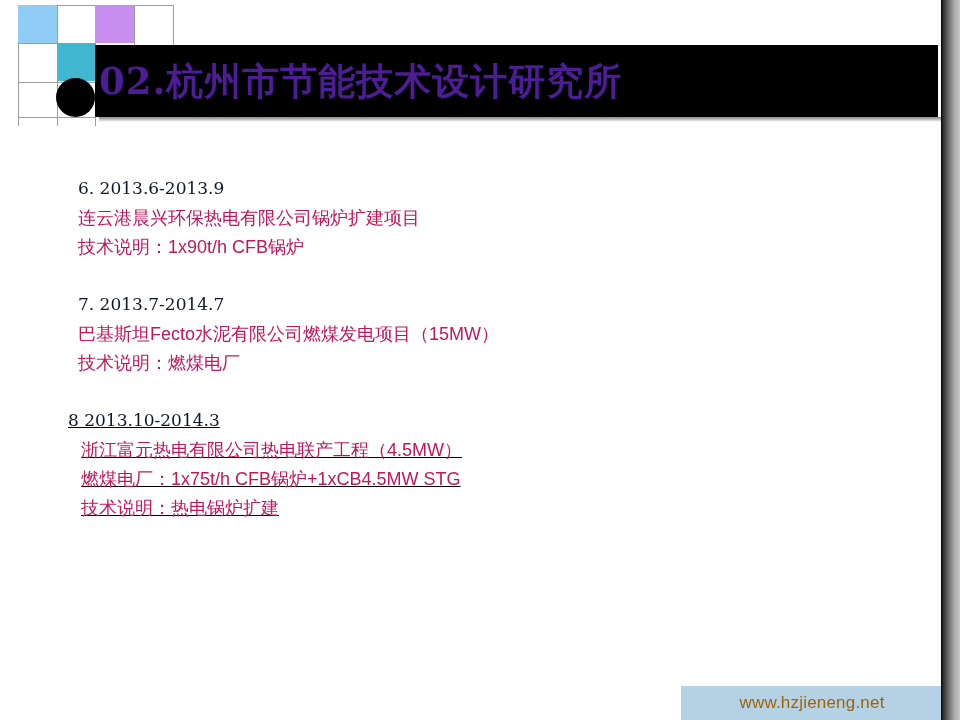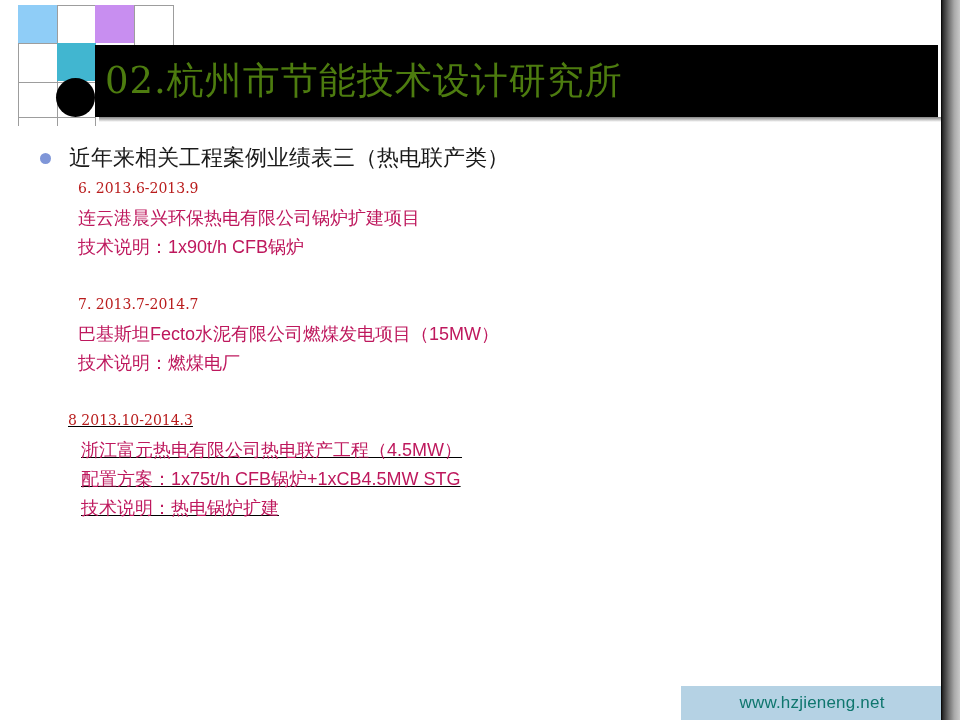--- a/index.html
+++ b/index.html
@@ -73,26 +73,26 @@
   .title-bar-shadow {
     position: absolute;
     left: 99px;
     top: 117px;
     width: 843px;
     height: 5px;
     background: linear-gradient(to bottom, rgba(90,90,90,0.75), rgba(255,255,255,0));
   }
   .title-text {
     position: absolute;
-    left: 105px;
+    left: 99px;
     top: 52px;
     font-family: "DejaVu Serif", "Liberation Serif", serif;
     font-size: 37px;
-    font-weight: normal;
-    color: #4d7c0f;
+    font-weight: bold;
+    color: #4c1d95;
     letter-spacing: 1px;
     white-space: nowrap;
     line-height: 58px;
   }
 
   
   .bullet-row {
     position: absolute;
     left: 40px;
     top: 143px;
@@ -118,22 +118,22 @@
     position: absolute;
     left: 78px;
     top: 176px;
     width: 830px;
   }
   .entry { margin-bottom: 30px; }
   .entry:last-child { margin-bottom: 0; text-decoration: underline; }
 
   .entry-head {
     font-family: "DejaVu Serif", "Liberation Serif", serif;
-    font-size: 14px;
-    color: #b91c1c;
+    font-size: 17px;
+    color: #0f172a;
     white-space: nowrap;
     margin-bottom: 4px;
     line-height: 24px;
   }
   .entry-line {
     font-family: "Liberation Sans", sans-serif;
     font-size: 18px;
     color: #be185d;
     white-space: nowrap;
     line-height: 29px;
@@ -156,21 +156,21 @@
     position: absolute;
     left: 681px;
     top: 686px;
     width: 262px;
     height: 34px;
     display: flex;
     align-items: center;
     justify-content: center;
     font-family: "Liberation Sans", sans-serif;
     font-size: 17px;
-    color: #0f766e;
+    color: #a16207;
     letter-spacing: 0.2px;
   }
 </style>
 </head>
 <body>
 
 <div id="slide">
 
   <div class="grid-line gl-h" style="left:18px;  top:5px;   width:155px;"></div>
   <div class="grid-line gl-h" style="left:18px;  top:43px;  width:77px;"></div>
@@ -184,43 +184,39 @@
 
   <div class="block block-lightblue"></div>
   <div class="block block-purple"></div>
   <div class="block block-teal"></div>
 
   <div class="title-bar"></div>
   <div class="title-bar-shadow"></div>
   <div class="block-circle"></div>
   <div class="title-text">02.杭州市节能技术设计研究所</div>
 
-  <div class="bullet-row">
-    <span class="bullet-dot"></span>
-    <span class="bullet-text">近年来相关工程案例业绩表三（热电联产类）</span>
-  </div>
 
   <div class="entries">
 
     <div class="entry entry-6">
       <div class="entry-head">6.  2013.6-2013.9</div>
       <div class="entry-line">连云港晨兴环保热电有限公司锅炉扩建项目</div>
       <div class="entry-line">技术说明：1x90t/h CFB锅炉</div>
     </div>
 
     <div class="entry entry-7">
       <div class="entry-head">7.  2013.7-2014.7</div>
       <div class="entry-line">巴基斯坦Fecto水泥有限公司燃煤发电项目（15MW）</div>
       <div class="entry-line">技术说明：燃煤电厂</div>
     </div>
 
     <div class="entry entry-8">
       <div class="entry-head">8  2013.10-2014.3</div>
       <div class="entry-line">浙江富元热电有限公司热电联产工程（4.5MW）</div>
-      <div class="entry-line">配置方案：1x75t/h CFB锅炉+1xCB4.5MW STG</div>
+      <div class="entry-line">燃煤电厂：1x75t/h CFB锅炉+1xCB4.5MW STG</div>
       <div class="entry-line">技术说明：热电锅炉扩建</div>
     </div>
 
   </div>
 
   <div class="footer-bar"></div>
   <div class="footer-text">www.hzjieneng.net</div>
 
   <div class="edge-right"></div>
 

